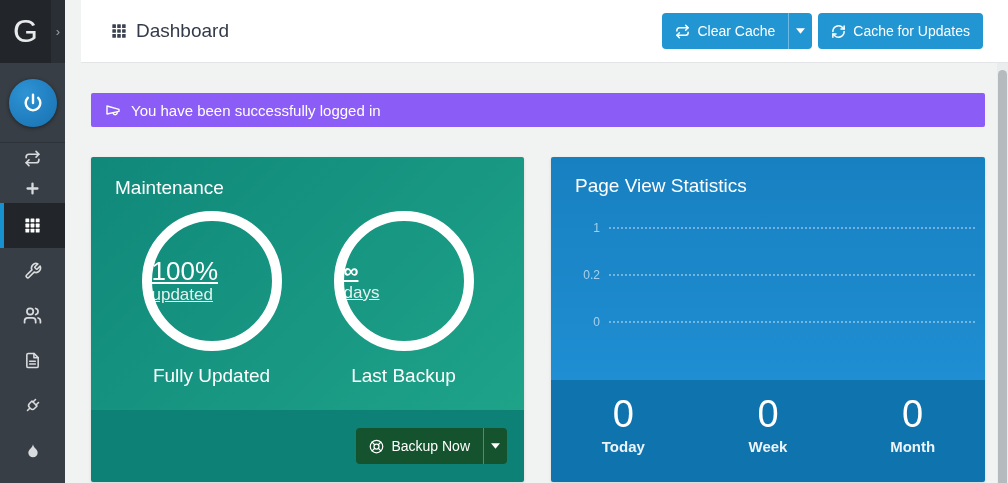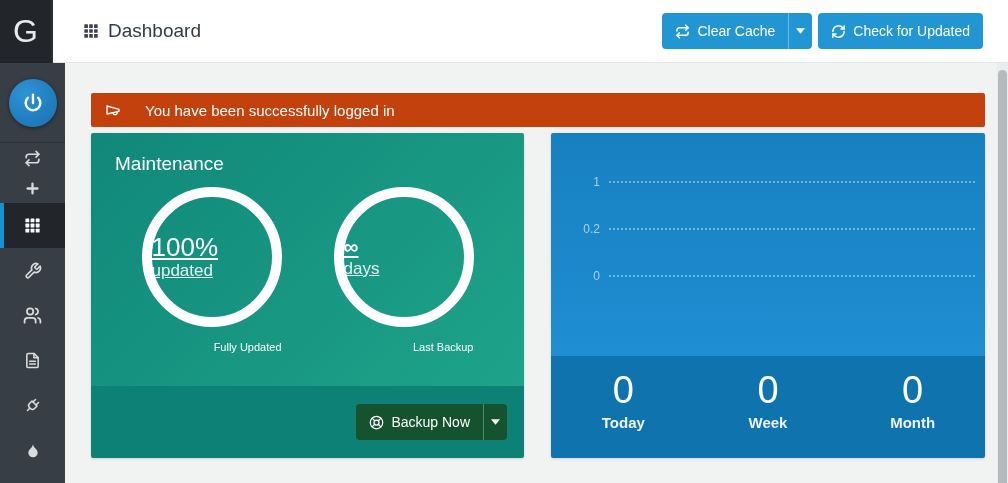--- a/index.html
+++ b/index.html
@@ -19,55 +19,55 @@
   .avatar { width:48px; height:48px; border-radius:50%;
               background:radial-gradient(circle at 35% 30%, #2e93d4, #1d79ba 75%);
               display:flex; align-items:center; justify-content:center;
               box-shadow:0 1px 4px rgba(0,0,0,.45); cursor:pointer; }
   .nav-item { height:45px; display:flex; align-items:center; justify-content:center;
               color:#d9dcde; cursor:pointer; }
   .nav-item.small { height:30px; }
   .nav-item.active { background:#22262b; border-left:4px solid #1791d0; padding-right:4px; color:#ffffff; }
 
   
-  #topbar { position:absolute; left:53px; top:0; right:0; height:63px; background:#ffffff;
+  #topbar { position:absolute; left:81px; top:0; right:0; height:63px; background:#ffffff;
             border-bottom:1px solid #e4e5e6; display:flex; align-items:center;
             padding:0 25px 0 30px; }
   .page-title { display:flex; align-items:center; gap:9px; color:#333a49; font-size:19px; }
   .tb-spacer { flex:1; }
   .btn { background:#2196d3; color:#fff; font-size:14px; height:36px; border:none;
          display:flex; align-items:center; gap:7px; padding:0 13px; border-radius:4px; cursor:pointer;
          font-family:inherit; }
   .btn-split { display:flex; height:36px; border-radius:4px; overflow:hidden; }
   .btn-split .btn { border-radius:0; }
   .btn-caret { background:#2196d3; border:none; border-left:1px solid rgba(255,255,255,.35);
          width:24px; display:flex; align-items:center; justify-content:center; color:#fff; cursor:pointer; }
   .tb-gap { width:6px; }
 
   
   #content { position:absolute; left:65px; top:63px; right:0; bottom:0; padding:30px 23px 0 26px; }
 
-  .banner { height:34px; background:#c2410c; border-radius:2px; display:flex; align-items:center;
-            gap:24px; padding:0 14px; color:#fff; font-size:15px; }
-
-  .panels { margin-top:6px; display:flex; gap:27px; }
+  .banner { height:34px; background:#8b5cf6; border-radius:2px; display:flex; align-items:center;
+            gap:10px; padding:0 14px; color:#fff; font-size:15px; }
+
+  .panels { margin-top:30px; display:flex; gap:27px; }
   .panel { height:325px; border-radius:2px; overflow:hidden; box-shadow:0 1px 3px rgba(0,0,0,.13); color:#fff; }
   .panel h2 { font-size:19px; font-weight:400; }
 
   
   .panel.maintenance { width:436px; }
   .m-body { height:253px; background:linear-gradient(135deg,#10887a 0%,#1ea389 100%); padding:20px 24px 0; }
   .circles { display:flex; justify-content:center; gap:52px; margin-top:12px; }
   .circle { width:140px; height:140px; border:10px solid #fff; border-radius:50%;
             display:flex; flex-direction:column; align-items:flex-start; justify-content:center;text-decoration:underline; }
   .circle .big { font-size:26px; line-height:1.1; }
   .circle .big.inf { font-size:21px; font-weight:700; }
   .circle .sub { font-size:17px; color:rgba(255,255,255,.88); }
   .circle-labels { display:flex; justify-content:center; gap:52px; margin-top:14px; }
-  .circle-labels div { width:140px; text-align:right; font-size:11px; }
+  .circle-labels div { width:140px; text-align:center; font-size:19px; }
   .m-footer { height:72px; background:#0d8176; display:flex; align-items:center; justify-content:flex-end;
               padding-right:17px; }
   .btn.teal, .btn-caret.teal { background:#14532d; }
   .btn-caret.teal { border-left:1px solid rgba(255,255,255,.3); }
 
   
   .panel.stats { width:437px; }
   .s-body { height:223px; background:linear-gradient(180deg,#1780c1 0%,#1f8ed2 100%); padding-top:18px; }
   .s-body h2 { margin-left:24px; }
   .chart { margin-top:7px; }
@@ -225,21 +225,21 @@
   <div class="tb-gap"></div>
   <button class="btn">
     <span>
       <svg width="15" height="15" viewBox="0 0 24 24" fill="none" stroke="currentColor" stroke-width="2.4" stroke-linecap="round" stroke-linejoin="round">
         <path d="M3 12a9 9 0 0 1 15.5-6.3L21 8"></path>
           <path d="M21 3v5h-5"></path>
         <path d="M21 12a9 9 0 0 1-15.5 6.3L3 16"></path>
           <path d="M3 21v-5h5"></path>
       </svg>
     </span>
-    <span>Check for Updated</span>
+    <span>Cache for Updates</span>
   </button>
 </div>
 
 <div id="content">
 
   <div class="banner">
     <span style="transform:scaleX(-1)">
       <svg width="16" height="16" viewBox="0 0 24 24" fill="none" stroke="currentColor" stroke-width="2.1" stroke-linecap="round" stroke-linejoin="round">
         <path d="m3 11 18-5v12L3 14v-3z"></path>
           <path d="M11.6 16.8a3 3 0 1 1-5.8-1.6"></path>
@@ -289,20 +289,21 @@
                   <path d="M0 0l5 6 5-6z"></path>
                 </svg>
             </span>
           </button>
         </div>
       </div>
     </div>
 
     <div class="panel stats">
       <div class="s-body">
+        <h2>Page View Statistics</h2>
         <div class="chart">
           <div class="chart-row">
             <div class="ytick">1</div>
             <div class="gridline"></div>
           </div>
           <div class="chart-row">
             <div class="ytick">0.2</div>
             <div class="gridline"></div>
           </div>
           <div class="chart-row">

